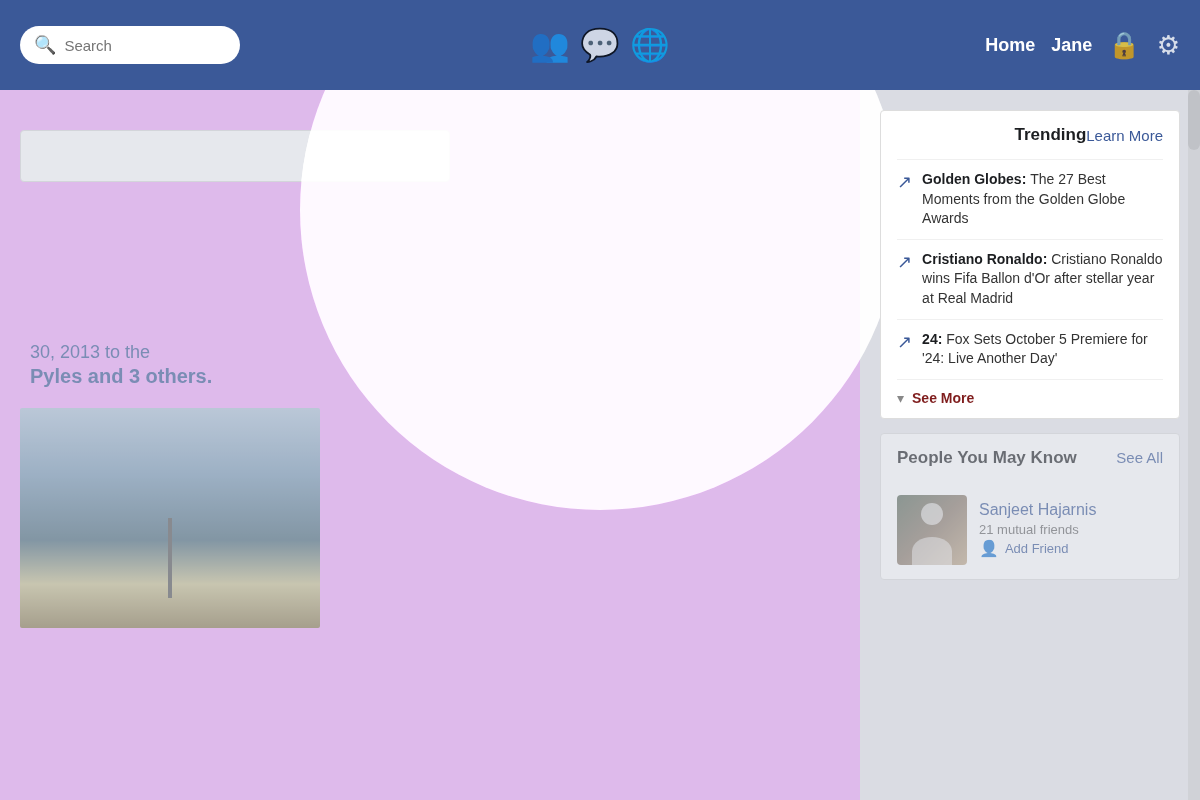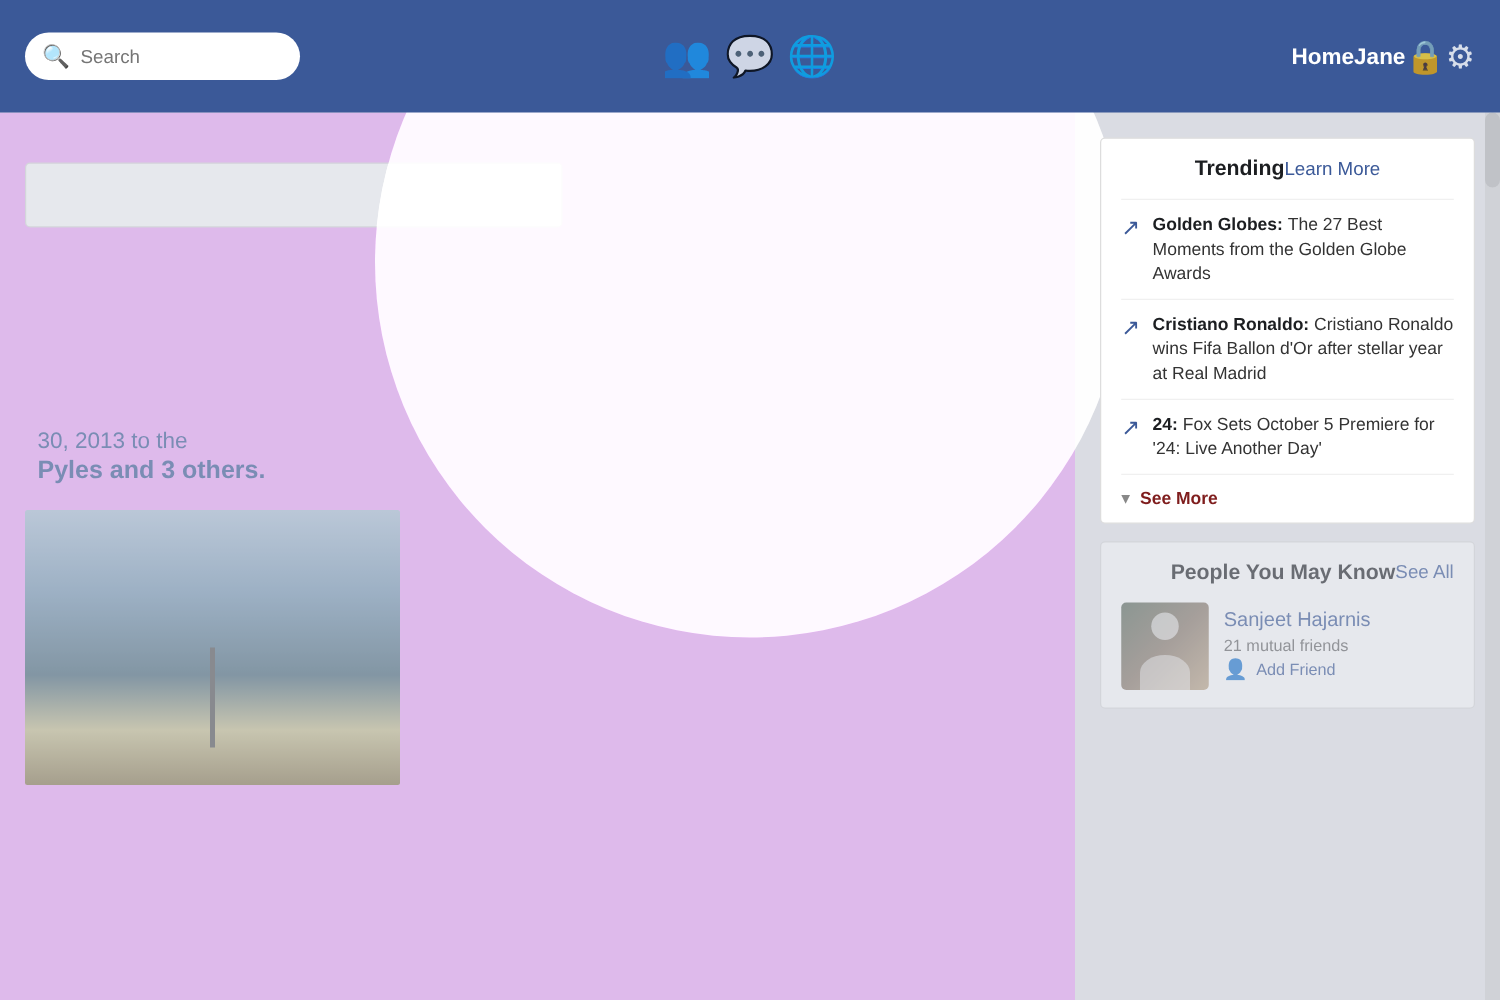--- a/index.html
+++ b/index.html
@@ -159,21 +159,21 @@
       border: 1px solid #ddd;
       border-radius: 4px;
       margin: 20px 20px 0 20px;
       padding: 14px 16px 10px 16px;
       position: relative;
       z-index: 5;
     }
 
     .trending-header {
       display: flex;
-      justify-content: center;
+      justify-content: flex-end;
       align-items: center;
       margin-bottom: 14px;
     }
 
     .trending-title {
       font-size: 17px;
       font-weight: 700;
       color: #1c1e21;
     }
 
@@ -234,23 +234,23 @@
     .pymk-card {
       background: #fff;
       border: 1px solid #ddd;
       border-radius: 4px;
       margin: 14px 20px 0 20px;
       padding: 14px 16px;
     }
 
     .pymk-header {
       display: flex;
-      justify-content: flex-end;
-      align-items: center;
-      margin-bottom: 14px;
+      justify-content: space-between;
+      align-items: center;
+      margin-bottom: 27px;
     }
 
     .pymk-title {
       font-size: 17px;
       font-weight: 700;
       color: #1c1e21;
     }
 
     .see-all-link {
       font-size: 15px;
@@ -356,20 +356,21 @@
     .nav-center-icon {
       font-size: 32px;
       color: rgba(255,255,255,0.75);
       cursor: pointer;
     }
 
     
     .nav-right {
       display: flex;
       align-items: center;
+      gap: 16px;
       margin-left: auto;
     }
   </style>
 </head>
 <body>
 
 <div class="navbar">
   <div class="search-bar">
     <span class="search-icon-wrap">🔍</span>
     <input type="text" placeholder="Search" style="">

